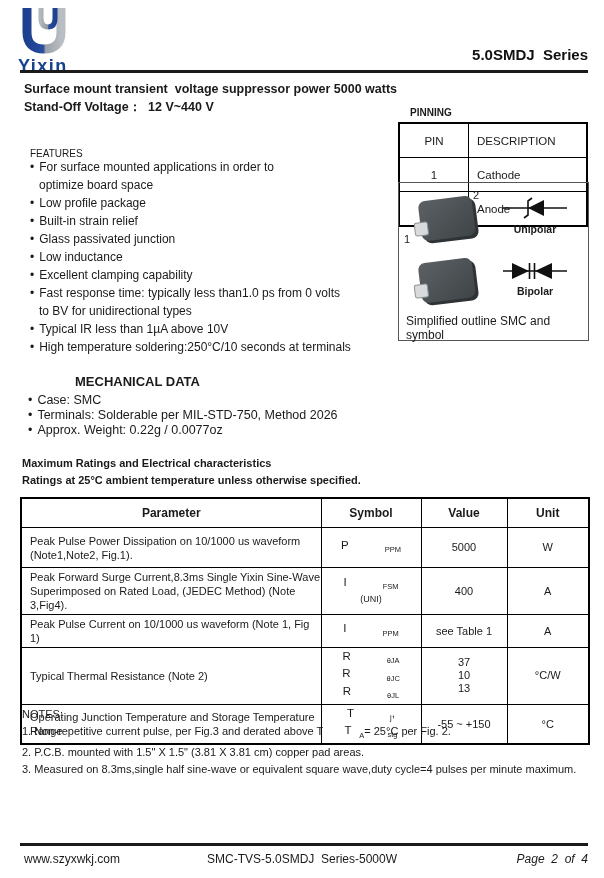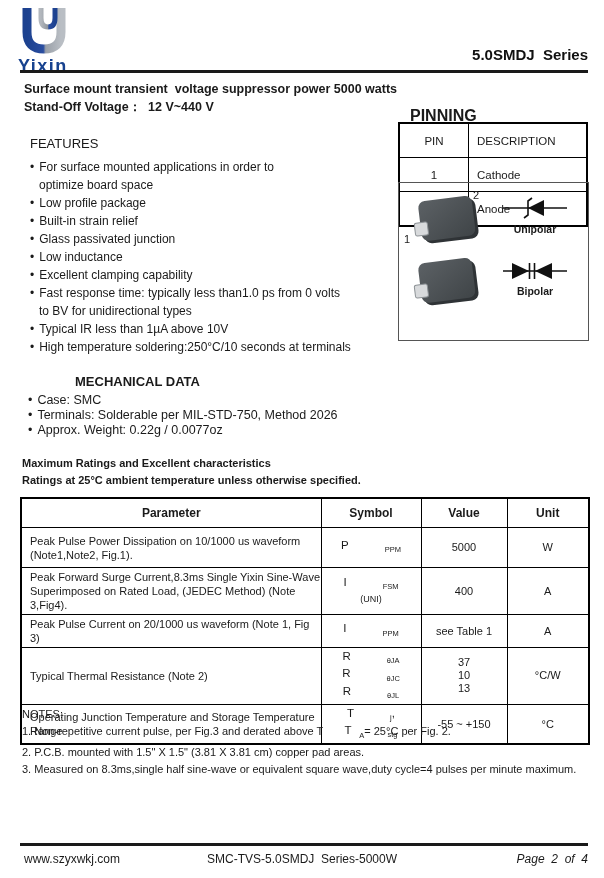--- a/index.html
+++ b/index.html
@@ -13,28 +13,28 @@
   .brand-name{font-weight:bold;color:#17428f;font-size:18px;letter-spacing:1.5px;margin-top:-2px;}
   .series-title{right:16px;top:46px;font-size:15px;font-weight:bold;color:#111;}
   .rule{background:#1a1a1a;height:3px;left:20px;width:568px;}
   .hdr-rule{top:70px;}
   .ftr-rule{top:843px;}
 
   
   .intro{left:24px;top:80px;font-size:12.5px;font-weight:bold;line-height:18px;}
 
   
-  .features-h{left:30px;top:136px;font-size:13px;}
+  .features-h{left:30px;top:148px;font-size:10px;}
   .features{left:30px;top:158px;font-size:12px;}
   .f-line{height:18px;line-height:18px;}
   .f-cont{padding-left:9px;}
   .bullet{margin-right:5px;}
 
   
-  .pinning-h{left:410px;top:107px;font-size:16px;font-weight:bold;}
+  .pinning-h{left:410px;top:107px;font-size:10px;font-weight:bold;}
   table{border-collapse:collapse;}
   .pin-table{left:398px;top:122px;width:190px;border:2px solid #000;table-layout:fixed;}
   .pin-table td{border:1px solid #000;font-size:11.5px;height:17px;padding:8px;}
   .pin-col{width:52px;text-align:center;}
   .desc-col{padding-left:10px;}
 
   
   .outline-box{left:398px;top:182px;width:189px;height:157px;border:1px solid #555;}
   .pin-num{position:absolute;font-size:11px;color:#222;}
   .sym-label{position:absolute;font-size:10.5px;font-weight:bold;text-align:center;width:64px;}
@@ -168,31 +168,32 @@
 
     <svg style="position:absolute;left:104px;top:76px" width="64" height="24" viewBox="0 0 64 24">
       <line x1="0" y1="12" x2="64" y2="12" stroke="#111" stroke-width="1.6"></line>
       <polygon points="9,4 9,20 26,12" fill="#111"></polygon>
       <line x1="26.5" y1="4" x2="26.5" y2="20" stroke="#111" stroke-width="1.6"></line>
       <line x1="31.5" y1="4" x2="31.5" y2="20" stroke="#111" stroke-width="1.6"></line>
       <polygon points="49,4 49,20 32,12" fill="#111"></polygon>
     </svg>
     <span class="sym-label" style="left:104px;top:102px">Bipolar</span>
 
+    <div class="outline-caption">Simplified outline SMC and symbol</div>
   </div>
 
   <div class="abs mech-h">MECHANICAL DATA</div>
   <div class="abs mech">
     <div><span class="bullet">•</span><span>Case: SMC</span></div>
     <div><span class="bullet">•</span><span>Terminals: Solderable per MIL-STD-750, Method 2026</span></div>
     <div><span class="bullet">•</span><span>Approx. Weight: 0.22g / 0.0077oz</span></div>
   </div>
 
   <div class="abs ratings">
-    <div>Maximum Ratings and Excellent characteristics</div>
+    <div>Maximum Ratings and Electrical characteristics</div>
     <div>Ratings at 25°C ambient temperature unless otherwise specified.</div>
   </div>
 
   <table class="abs main-table">
     <colgroup>
         <col class="c-param">
         <col class="c-sym">
         <col class="c-val">
         <col class="c-unit">
       </colgroup>
@@ -219,21 +220,21 @@
       </td>
       <td class="ctr sym-cell">
         <div><span>I</span><sub>FSM</sub></div>
         <div class="uni-note">(UNI)</div>
       </td>
       <td class="ctr">400</td>
       <td class="ctr">A</td>
     </tr>
     <tr class="r2">
       <td class="param">
-        <div>Peak Pulse Current on 20/1000 us waveform (Note 1, Fig 3)</div>
+        <div>Peak Pulse Current on 10/1000 us waveform (Note 1, Fig 1)</div>
       </td>
       <td class="ctr sym-cell"><span>I</span><sub>PPM</sub></td>
       <td class="ctr">see Table 1</td>
       <td class="ctr">A</td>
     </tr>
     <tr class="r3">
       <td class="param">
         <div>Typical Thermal Resistance  (Note 2)</div>
       </td>
       <td class="ctr sym-cell">

